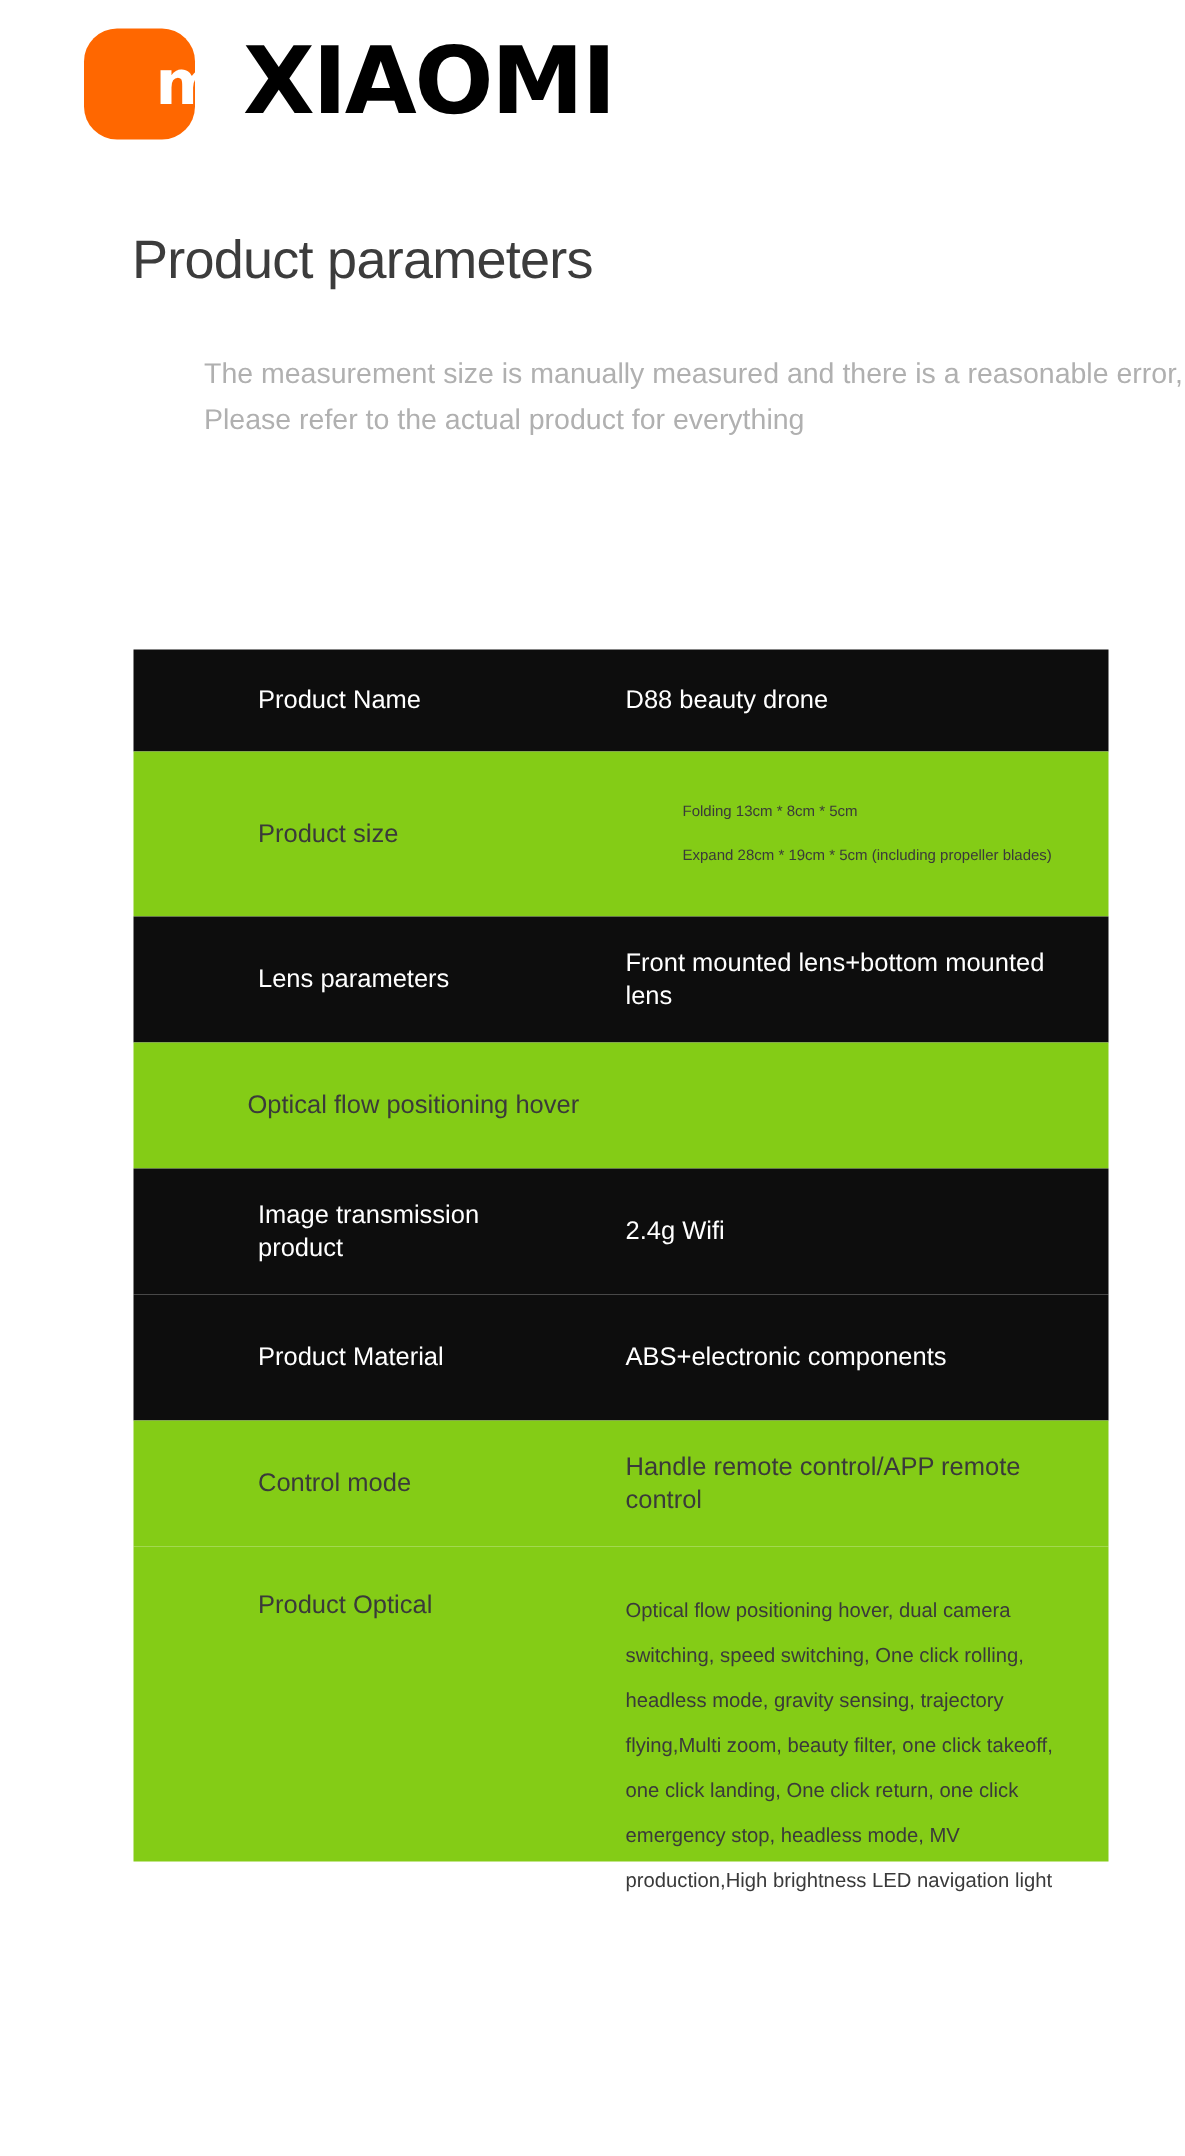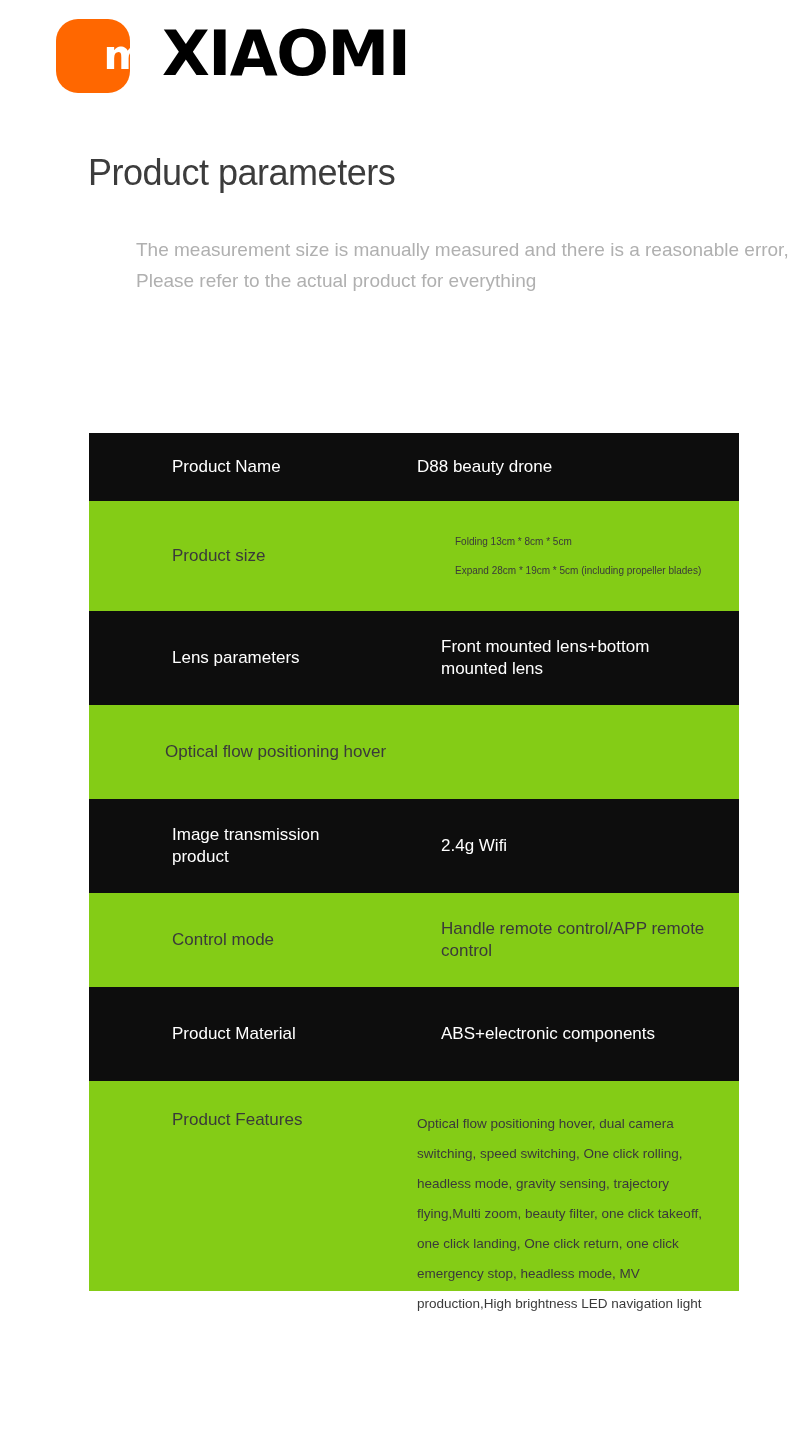--- a/index.html
+++ b/index.html
@@ -114,21 +114,21 @@
   .spec-value {
     flex: 1 1 auto;
     padding-right: 20px;
     font-size: 17px;
     font-weight: 400;
     line-height: 1.3;
   }
   
   .h-std { height: 68px; }
   .h-two { height: 110px; }
-  .h-big { height: 94px; gap: 24px; }
+  .h-big { height: 84px; }
   .h-feat { height: 210px; align-items: flex-start; padding-top: 28px; }
 
   .val-small {
     font-size: 10px;
     line-height: 29px;
     color: #3a3a3a;
   }
   .val-feat {
     font-size: 13.5px;
     line-height: 30px;
@@ -174,29 +174,29 @@
 
     <div class="spec-row light h-big">
       <div class="spec-value">Optical flow positioning hover</div>
     </div>
 
     <div class="spec-row dark h-big">
       <div class="spec-label">Image transmission product</div>
       <div class="spec-value">2.4g Wifi</div>
     </div>
 
+    <div class="spec-row dark h-big">
+      <div class="spec-label">Product Material</div>
+      <div class="spec-value">ABS+electronic components</div>
+    </div>
+
     <div class="spec-row light h-big">
       <div class="spec-label">Control mode</div>
       <div class="spec-value">Handle remote control/APP remote control</div>
     </div>
 
-    <div class="spec-row dark h-big">
-      <div class="spec-label">Product Material</div>
-      <div class="spec-value">ABS+electronic components</div>
-    </div>
-
     <div class="spec-row light h-feat">
-      <div class="spec-label">Product Features</div>
+      <div class="spec-label">Product Optical</div>
       <div class="spec-value val-feat">Optical flow positioning hover, dual camera switching, speed switching, One click rolling, headless mode, gravity sensing, trajectory flying,Multi zoom, beauty filter, one click takeoff, one click landing, One click return, one click emergency stop, headless mode, MV production,High brightness LED navigation light</div>
     </div>
 
   </div>
 </div>
 
 </body></html>

